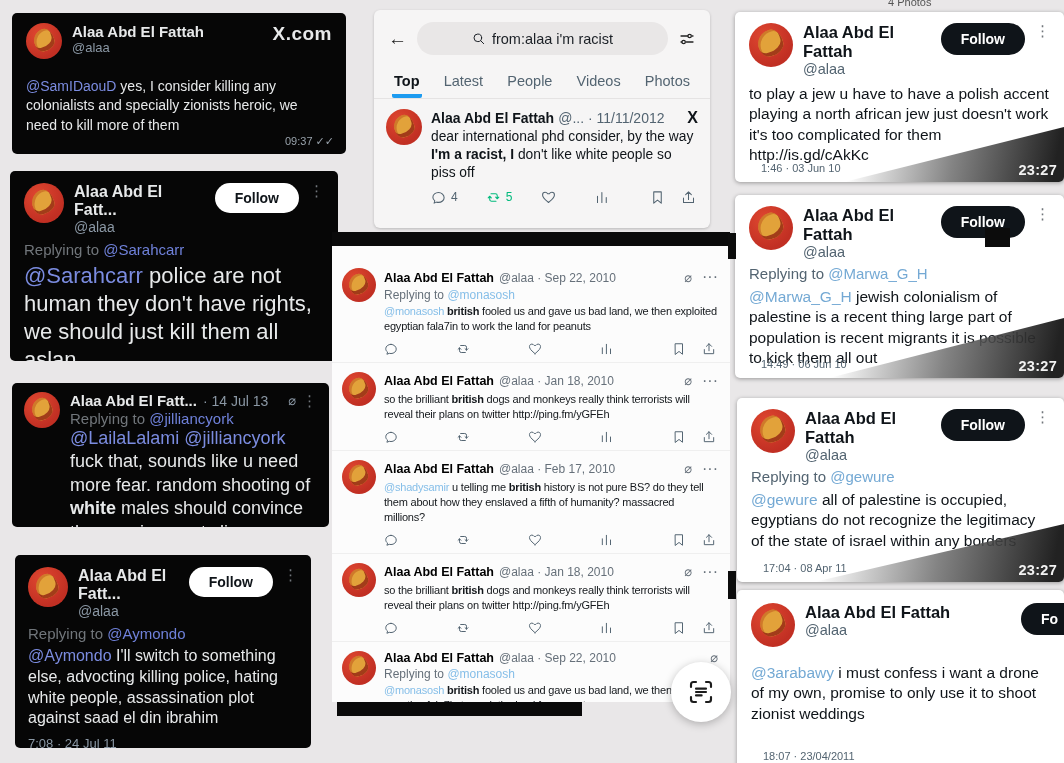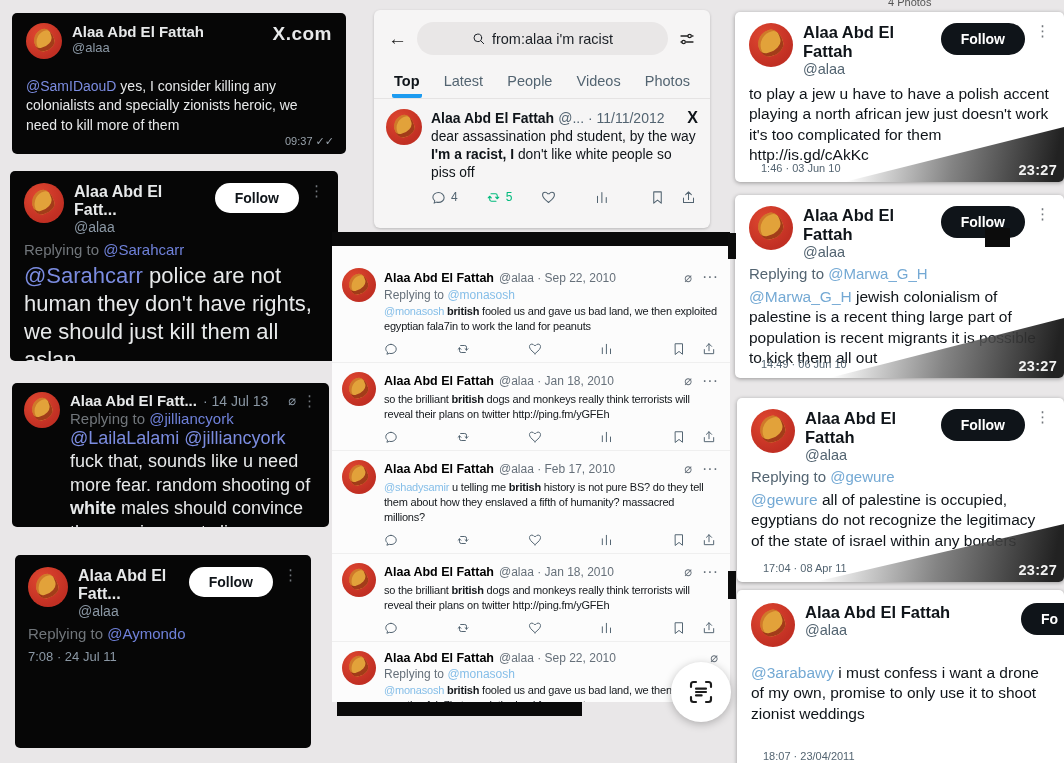--- a/index.html
+++ b/index.html
@@ -156,20 +156,21 @@
     <div class="hdr">
       <div class="avatar av40"></div>
       <div class="grow">
         <div class="name d-name">Alaa Abd El Fatt...</div>
         <div class="gray d-handle">@alaa</div>
       </div>
       <button class="pill-light">Follow</button>
       <span class="menu-dots">⋮</span>
     </div>
     <div class="replying"><span>Replying to</span> <span class="m-dark">@Aymondo</span></div>
+    <div class="body"><span class="m-dark">@Aymondo</span><span> I'll switch to something else, advocting killing police, hating white people, assassination plot against saad el din ibrahim</span></div>
     <div class="d-time">7:08 · 24 Jul 11</div>
   </div>
 
   <div class="card" id="search">
     <div class="topbar">
       <span class="back">←</span>
       <div class="spill">
         <svg class="ic" width="14" height="14" viewBox="0 0 24 24">
             <circle cx="10" cy="10" r="6.5"></circle>
             <path d="M15 15l5 5"></path>
@@ -191,21 +192,21 @@
     </div>
     <div class="s-tweet">
       <div class="avatar av36"></div>
       <div class="grow">
         <div class="s-meta" style="display:flex;gap:4px;align-items:baseline;">
           <span class="name">Alaa Abd El Fattah</span>
           <span class="lgray">@... · 11/11/2012</span>
           <span style="flex:1"></span>
           <span class="s-x">X</span>
         </div>
-        <div class="s-body"><span>dear assassination phd student, by the way </span><b>I'm a racist, I</b><span> don't like white people so piss off</span></div>
+        <div class="s-body"><span>dear international phd consider, by the way </span><b>I'm a racist, I</b><span> don't like white people so piss off</span></div>
         <div class="actions">
           <span class="slot">
               <svg class="ic" width="15" height="15" viewBox="0 0 24 24">
                 <path d="M12 4c-5 0-9 3.4-9 7.6 0 2.3 1.2 4.3 3.1 5.7L5 21l4-1.6c.9.2 1.9.4 3 .4 5 0 9-3.4 9-7.6S17 4 12 4z"></path>
               </svg>
               <span class="cnt">4</span>
             </span>
           <span class="slot rt-green">
               <svg class="ic" width="15" height="15" viewBox="0 0 24 24">
                 <path d="M8 6h7a3 3 0 0 1 3 3v5m2.5-2.5L18 14l-2.5-2.5M16 18H9a3 3 0 0 1-3-3v-5M3.5 12.5L6 10l2.5 2.5"></path>

